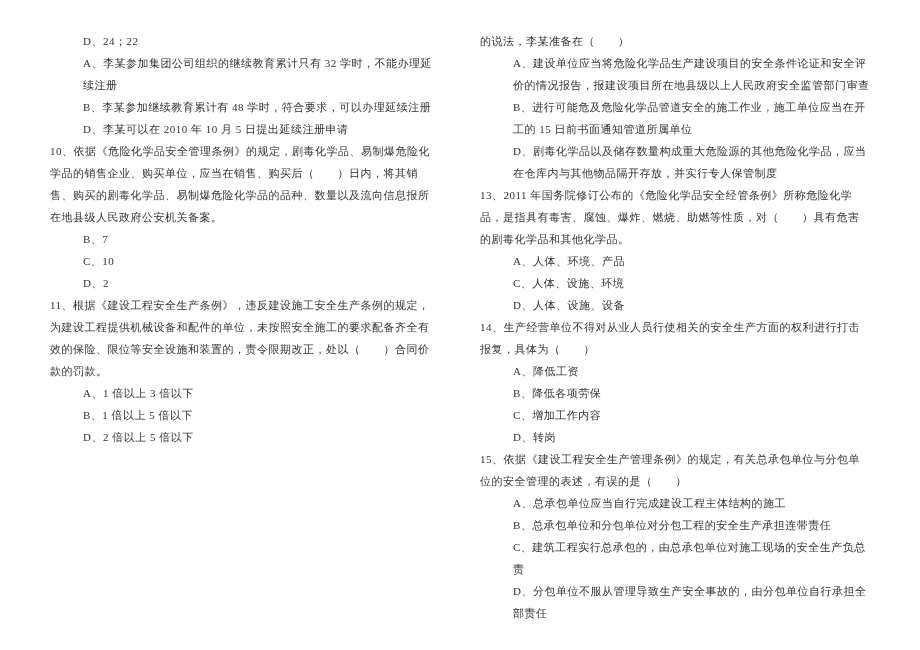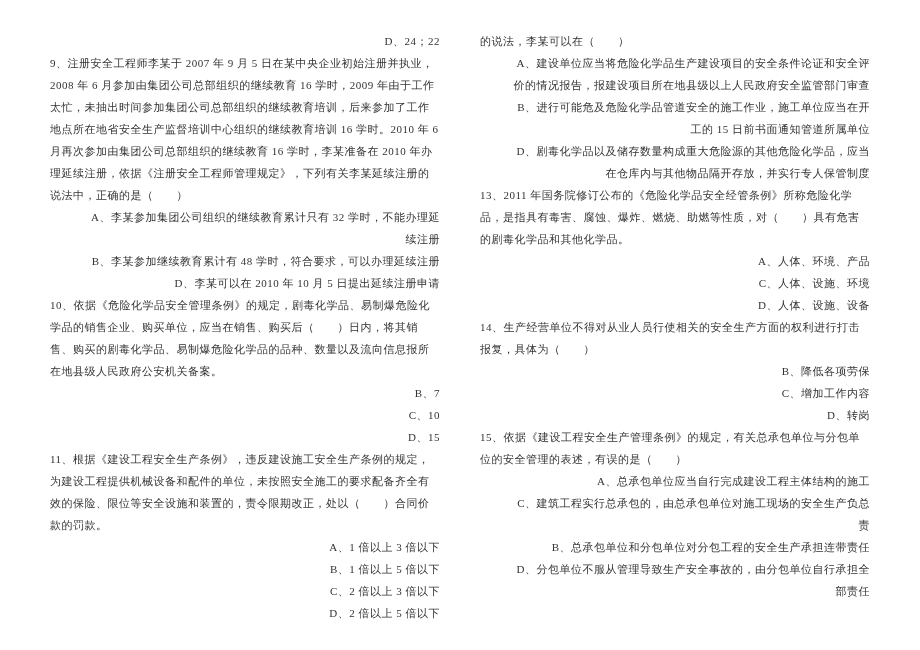--- a/index.html
+++ b/index.html
@@ -23,60 +23,58 @@
     gap: 40px;
   }
   .col {
     flex: 1;
     line-height: 2.0;
     font-size: 11px;
     letter-spacing: 0.5px;
   }
   .option {
     padding-left: 3em;
-    text-align: right;
   }
 </style>
 </head>
 <body>
 
 <div class="page">
   <div class="columns">
     <div class="col">
       <div class="option">D、24；22</div>
-      <div>9、注册安全工程师李某于 2007 年 9 月 5 日在某中央企业初始注册并执业，2008 年 6 月参加由集团公司总部组织的继续教育 16 学时，2009 年由于工作太忙，未抽出时间参加集团公司总部组织的继续教育培训，后来参加了工作地点所在地省安全生产监督培训中心组织的继续教育培训 16 学时。2010 年 6 月再次参加由集团公司总部组织的继续教育 16 学时，李某准备在 2010 年办理延续注册，依据《注册安全工程师管理规定》，下列有关李某延续注册的说法中，正确的是（　　）</div>
       <div class="option">A、李某参加集团公司组织的继续教育累计只有 32 学时，不能办理延续注册</div>
       <div class="option">B、李某参加继续教育累计有 48 学时，符合要求，可以办理延续注册</div>
       <div class="option">D、李某可以在 2010 年 10 月 5 日提出延续注册申请</div>
       <div>10、依据《危险化学品安全管理条例》的规定，剧毒化学品、易制爆危险化学品的销售企业、购买单位，应当在销售、购买后（　　）日内，将其销售、购买的剧毒化学品、易制爆危险化学品的品种、数量以及流向信息报所在地县级人民政府公安机关备案。</div>
       <div class="option">B、7</div>
       <div class="option">C、10</div>
-      <div class="option">D、15</div>
+      <div class="option">D、2</div>
       <div>11、根据《建设工程安全生产条例》，违反建设施工安全生产条例的规定，为建设工程提供机械设备和配件的单位，未按照安全施工的要求配备齐全有效的保险、限位等安全设施和装置的，责令限期改正，处以（　　）合同价款的罚款。</div>
       <div class="option">A、1 倍以上 3 倍以下</div>
       <div class="option">B、1 倍以上 5 倍以下</div>
-      <div class="option">C、2 倍以上 3 倍以下</div>
       <div class="option">D、2 倍以上 5 倍以下</div>
 
     </div>
 
     <div class="col">
-      <div>的说法，李某可以在（　　）</div>
+      <div>的说法，李某准备在（　　）</div>
       <div class="option">A、建设单位应当将危险化学品生产建设项目的安全条件论证和安全评价的情况报告，报建设项目所在地县级以上人民政府安全监管部门审查</div>
       <div class="option">B、进行可能危及危险化学品管道安全的施工作业，施工单位应当在开工的 15 日前书面通知管道所属单位</div>
       <div class="option">D、剧毒化学品以及储存数量构成重大危险源的其他危险化学品，应当在仓库内与其他物品隔开存放，并实行专人保管制度</div>
       <div>13、2011 年国务院修订公布的《危险化学品安全经管条例》所称危险化学品，是指具有毒害、腐蚀、爆炸、燃烧、助燃等性质，对（　　）具有危害的剧毒化学品和其他化学品。</div>
       <div class="option">A、人体、环境、产品</div>
       <div class="option">C、人体、设施、环境</div>
       <div class="option">D、人体、设施、设备</div>
       <div>14、生产经营单位不得对从业人员行使相关的安全生产方面的权利进行打击报复，具体为（　　）</div>
+      <div class="option">A、降低工资</div>
       <div class="option">B、降低各项劳保</div>
       <div class="option">C、增加工作内容</div>
       <div class="option">D、转岗</div>
       <div>15、依据《建设工程安全生产管理条例》的规定，有关总承包单位与分包单位的安全管理的表述，有误的是（　　）</div>
       <div class="option">A、总承包单位应当自行完成建设工程主体结构的施工</div>
+      <div class="option">B、总承包单位和分包单位对分包工程的安全生产承担连带责任</div>
       <div class="option">C、建筑工程实行总承包的，由总承包单位对施工现场的安全生产负总责</div>
-      <div class="option">B、总承包单位和分包单位对分包工程的安全生产承担连带责任</div>
       <div class="option">D、分包单位不服从管理导致生产安全事故的，由分包单位自行承担全部责任</div>
     </div>
   </div>
 
 </div>
 
 </body></html>

